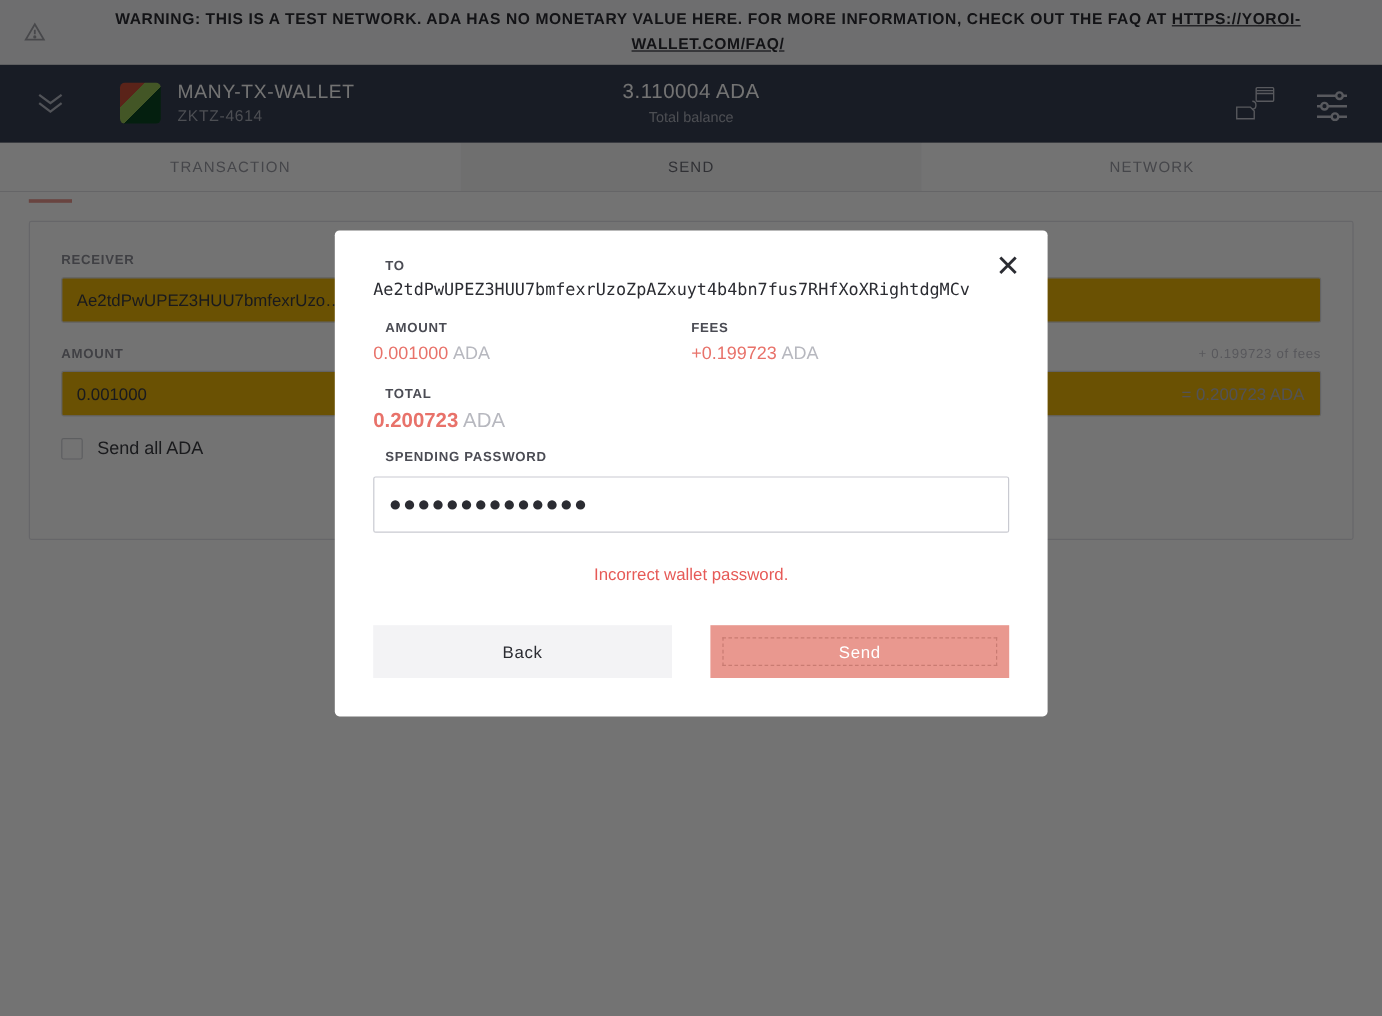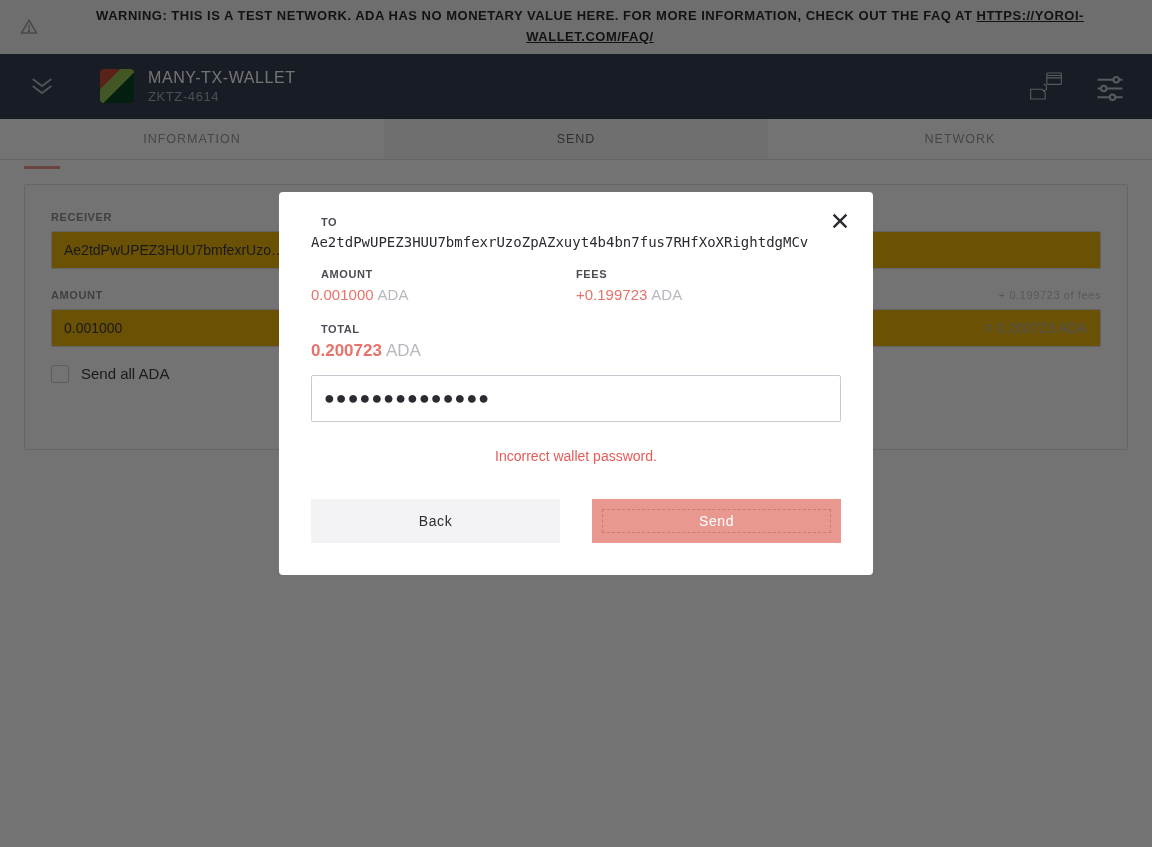--- a/index.html
+++ b/index.html
@@ -230,20 +230,24 @@
   </div>
 
   <div class="wallet-area">
     <div class="wallet-avatar"></div>
     <div class="wallet-info">
       <div class="wallet-name">MANY-TX-WALLET</div>
       <div class="wallet-sub">ZKTZ-4614</div>
     </div>
   </div>
 
+  <div class="balance-area">
+    <div class="balance-amount">3.110004 ADA</div>
+    <div class="balance-label">Total balance</div>
+  </div>
 
   <div class="header-icons">
     <div class="hicon">
       <svg width="34" height="30" viewBox="0 0 42 36" fill="none" stroke="currentColor" stroke-width="1.4">
         <rect x="22" y="2" width="18" height="14" rx="1"></rect>
         <path d="M22 5 L40 5 M22 8 L40 8"></path>
         <path d="M2 22 h14 l4 4 v8 h-18 z"></path>
         <path d="M18 16 c5 0 5 8 0 8"></path>
       </svg>
     </div>
@@ -254,21 +258,21 @@
         <line x1="2" y1="14" x2="22" y2="14"></line>
           <circle cx="7" cy="14" r="2.2" fill="#373f52"></circle>
         <line x1="2" y1="21" x2="22" y2="21"></line>
           <circle cx="14" cy="21" r="2.2" fill="#373f52"></circle>
       </svg>
     </div>
   </div>
 </div>
 
 <div class="tabs">
-  <div class="tab">INFORMATION</div>
+  <div class="tab">TRANSACTION</div>
   <div class="tab active">SEND</div>
   <div class="tab">NETWORK</div>
 </div>
 
 <div class="card">
   <div class="field-label">RECEIVER</div>
   <input class="text-input" value="Ae2tdPwUPEZ3HUU7bmfexrUzo…" style="">
 
   <div class="spacer-20"></div>
 
@@ -315,20 +319,21 @@
             <span class="num">+0.199723</span><span class="unit">ADA</span>
           </div>
         </div>
       </div>
 
       <div class="section-label" style="margin-left:10px; margin-top:6px;">TOTAL</div>
       <div class="value-line total-v">
         <span class="num">0.200723</span><span class="unit">ADA</span>
       </div>
 
+      <div class="pw-label" style="margin-left:10px;">SPENDING PASSWORD</div>
       <input type="text" class="pw-input" value="●●●●●●●●●●●●●●" style="">
 
       <div class="error-msg">Incorrect wallet password.</div>
 
       <div class="modal-buttons">
         <button class="btn btn-back">Back</button>
         <button class="btn btn-send">
           <span class="dashed"></span>
           <span>Send</span>
         </button>

